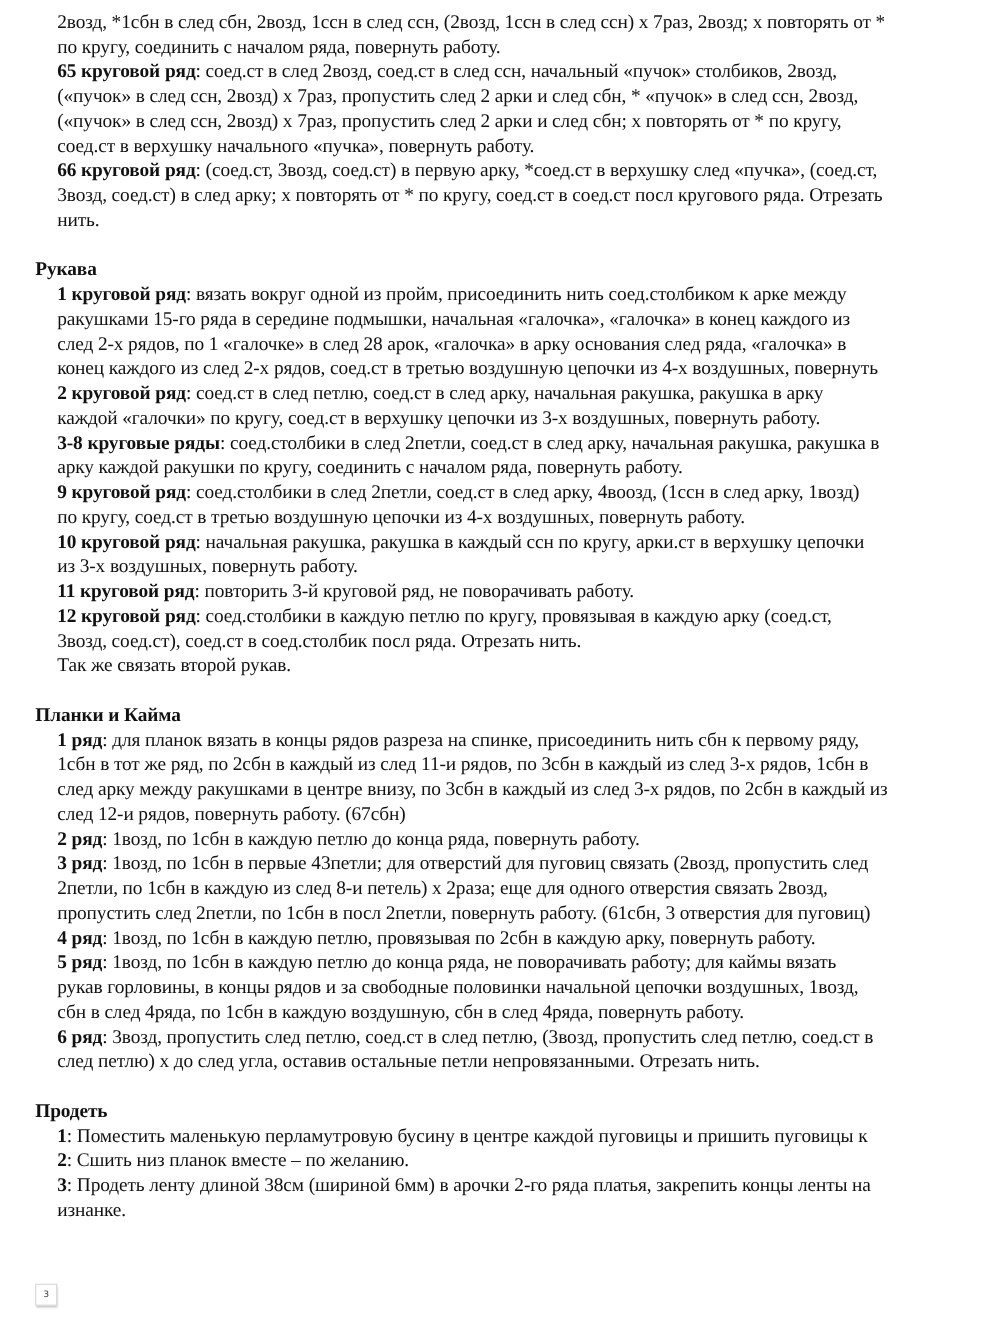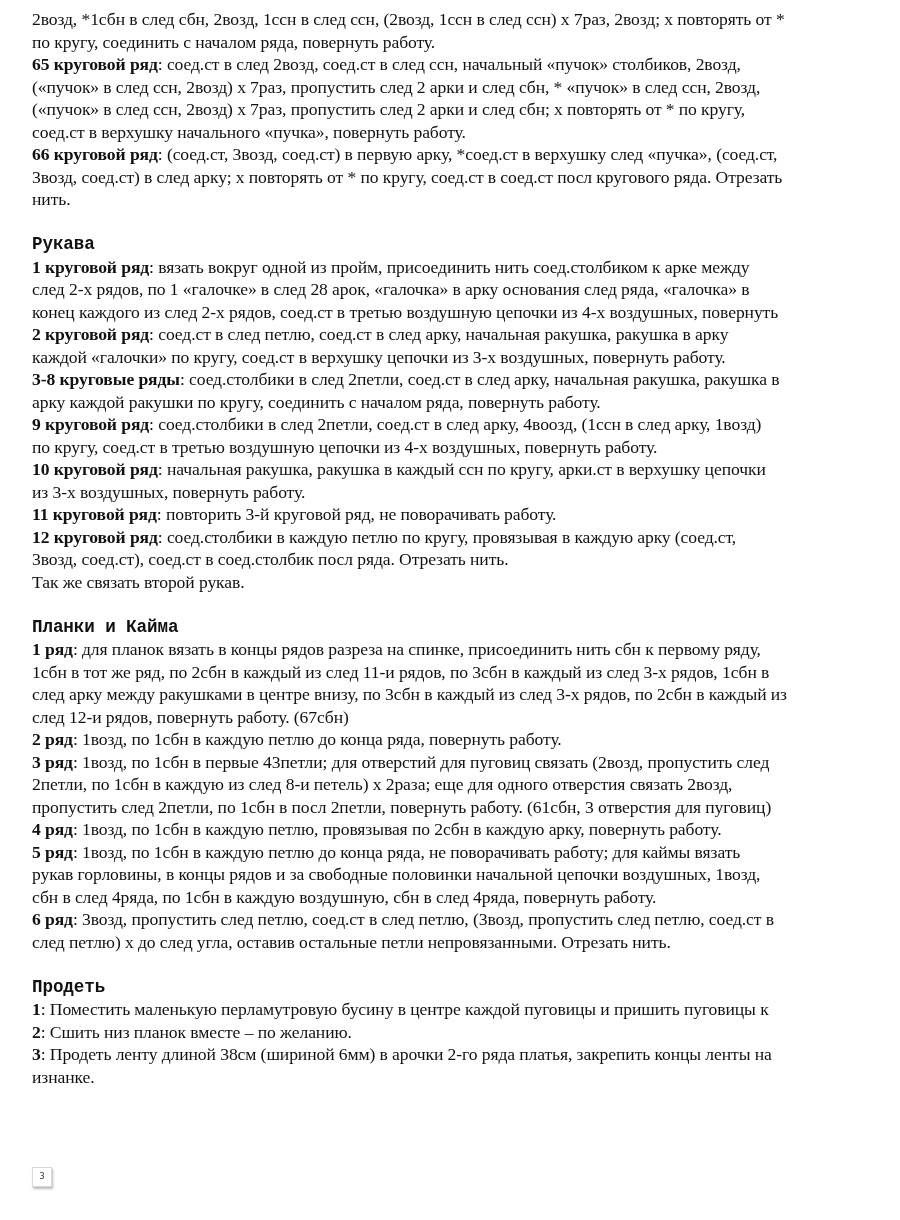--- a/index.html
+++ b/index.html
@@ -1,23 +1,23 @@
 <!DOCTYPE html>
 <html><head>
 <meta charset="utf-8">
 <style>
   html, body { margin: 0; padding: 0; background: #ffffff; }
   body { width: 900px; height: 1220px; position: relative; overflow: hidden;
          font-family: "Liberation Serif", "DejaVu Serif", serif; color: #111; }
   .page { position: absolute; left: 32px; top: 8px; width: 850px;
           font-size: 17.6px; line-height: 22.5px; letter-spacing: -0.1px; }
-  .line { white-space: nowrap; display: block; height: 22.5px; }
+  .line { white-space: nowrap; display: block; height: 22.5px; margin-left: 20px; }
   .b { font-weight: bold; }
   .gap { height: 22.5px; }
-  .heading { font-weight: bold; display: block; height: 22.5px; font-family: Liberation Mono, monospace; }
+  .heading { font-weight: bold; display: block; height: 22.5px; }
   .pagenum { position: absolute; left: 32px; top: 1167px; width: 18px; height: 18px;
              border: 1px solid #d8d8d8; box-shadow: 1px 2px 2px #bbb; background: #fff;
              font-family: "DejaVu Sans", sans-serif; font-size: 8px; text-align: center; line-height: 18px; color:#333; }
 </style>
 </head>
 <body>
 
 <div class="page">
 
   <span class="line">2возд, *1сбн в след сбн, 2возд, 1ссн в след ссн, (2возд, 1ссн в след ссн) х 7раз, 2возд; х повторять от *</span>
@@ -31,20 +31,21 @@
   <span class="line"><span class="b">66 круговой ряд</span><span>: (соед.ст, 3возд, соед.ст) в первую арку, *соед.ст в верхушку след «пучка», (соед.ст,</span></span>
   <span class="line">3возд, соед.ст) в след арку; х повторять от * по кругу, соед.ст в соед.ст посл кругового ряда. Отрезать</span>
   <span class="line">нить.</span>
 
   <div class="gap"></div>
 
   <div>
     <span class="heading">Рукава</span>
     <div id="sleeves-rows">
         <span class="line"><span class="b">1 круговой ряд</span><span>: вязать вокруг одной из пройм, присоединить нить соед.столбиком к арке между</span></span>
+        <span class="line">ракушками 15-го ряда в середине подмышки, начальная «галочка», «галочка» в конец каждого из</span>
         <span class="line">след 2-х рядов, по 1 «галочке» в след 28 арок, «галочка» в арку основания след ряда, «галочка» в</span>
         <span class="line">конец каждого из след 2-х рядов, соед.ст в третью воздушную цепочки из 4-х воздушных, повернуть</span>
         <span class="line"><span class="b">2 круговой ряд</span><span>: соед.ст в след петлю, соед.ст в след арку, начальная ракушка, ракушка в арку</span></span>
         <span class="line">каждой «галочки» по кругу, соед.ст в верхушку цепочки из 3-х воздушных, повернуть работу.</span>
         <span class="line"><span class="b">3-8 круговые ряды</span><span>: соед.столбики в след 2петли, соед.ст в след арку, начальная ракушка, ракушка в</span></span>
         <span class="line">арку каждой ракушки по кругу, соединить с началом ряда, повернуть работу.</span>
         <span class="line"><span class="b">9 круговой ряд</span><span>: соед.столбики в след 2петли, соед.ст в след арку, 4воозд, (1ссн в след арку, 1возд)</span></span>
         <span class="line">по кругу, соед.ст в третью воздушную цепочки из 4-х воздушных, повернуть работу.</span>
         <span class="line"><span class="b">10 круговой ряд</span><span>: начальная ракушка, ракушка в каждый ссн по кругу, арки.ст в верхушку цепочки</span></span>
         <span class="line">из 3-х воздушных, повернуть работу.</span>

